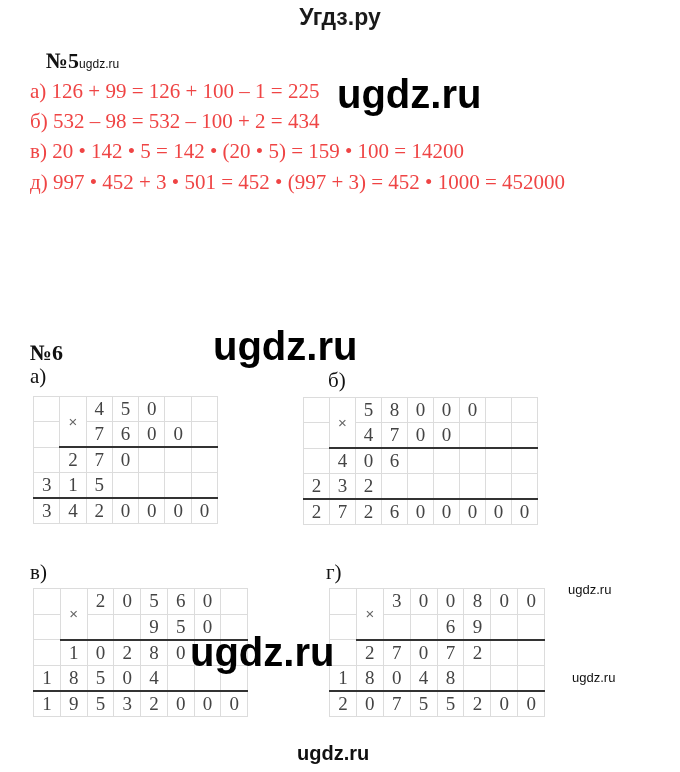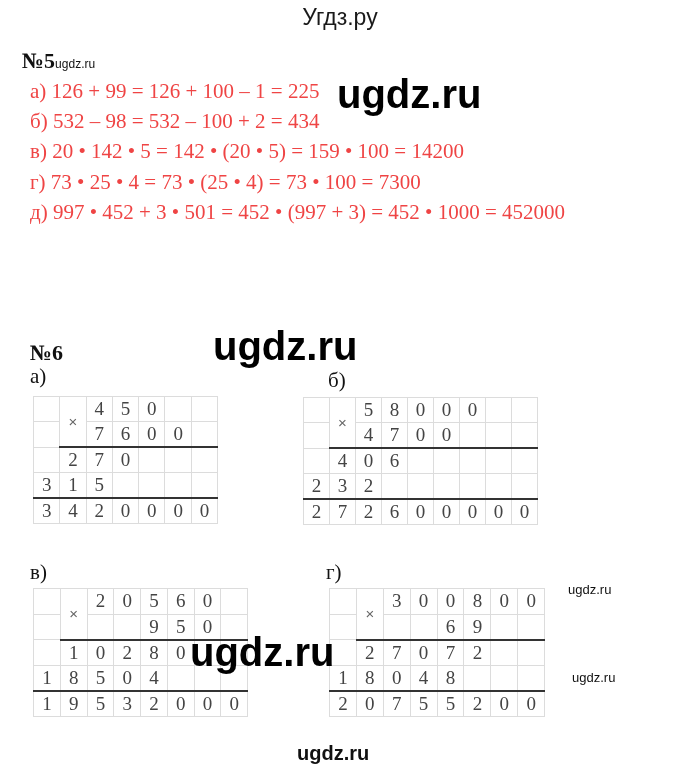--- a/index.html
+++ b/index.html
@@ -1,19 +1,19 @@
 <!DOCTYPE html>
 <html><head>
   <meta charset="utf-8">
   <style>
     html, body { margin: 0; padding: 0; background: #ffffff; }
     body { width: 680px; height: 772px; position: relative; overflow: hidden; color: #111; }
     .site-title {
       position: absolute; left: 0; top: 4px; width: 680px; text-align: center;
-      font-family: "Liberation Sans", sans-serif; font-weight: normal; font-size: 23px; color: #1a1a1a;
+      font-family: "Liberation Sans", sans-serif; font-weight: bold; font-size: 23px; color: #1a1a1a;
     }
     .task-heading {
       position: absolute; font-family: "Liberation Serif", serif; font-weight: bold; font-size: 22px; color: #111;
     }
     .small-wm {
       font-family: "Liberation Sans", sans-serif; font-size: 12px; color: #111; font-weight: normal;
     }
     .big-wm {
       position: absolute; font-family: "Liberation Sans", sans-serif; font-weight: bold; font-size: 40px;
       color: #000; letter-spacing: 0px; line-height: 1;
@@ -40,29 +40,28 @@
     }
     table.mult td.times { font-family: "Liberation Sans", sans-serif; font-size: 15px; color: #666; }
     table.mult tr.sep-partial td.c1 ~ td { border-bottom: 2px solid #333; }
     table.mult tr.sep-full td { border-bottom: 2px solid #333; }
   </style>
 </head>
 <body>
 
 <div class="site-title">Угдз.ру</div>
 
-<div class="task-heading" style="left:22px; top:48px;">
+<div class="task-heading" style="left:46px; top:48px;">
   <span>№5</span><span class="small-wm">ugdz.ru</span>
 </div>
 
 <ul class="eq-list">
   <li class="eq-line">а) 126 + 99 = 126 + 100 – 1 = 225</li>
   <li class="eq-line">б) 532 – 98 = 532 – 100 + 2 = 434</li>
   <li class="eq-line">в) 20 • 142 • 5 = 142 • (20 • 5) = 159 • 100 = 14200</li>
-  <li class="eq-line">г) 73 • 25 • 4 = 73 • (25 • 4) = 73 • 100 = 7300</li>
   <li class="eq-line">д) 997 • 452 + 3 • 501 = 452 • (997 + 3) = 452 • 1000 = 452000</li>
 </ul>
 
 <div class="big-wm" style="left:337px; top:74px;">ugdz.ru</div>
 
 <div class="task-heading" style="left:30px; top:340px;">№6</div>
 <div class="big-wm" style="left:213px; top:326px;">ugdz.ru</div>
 
 <div class="sub-label" style="left:30px; top:364px;">а)</div>
 <div class="sub-label" style="left:328px; top:368px;">б)</div>

